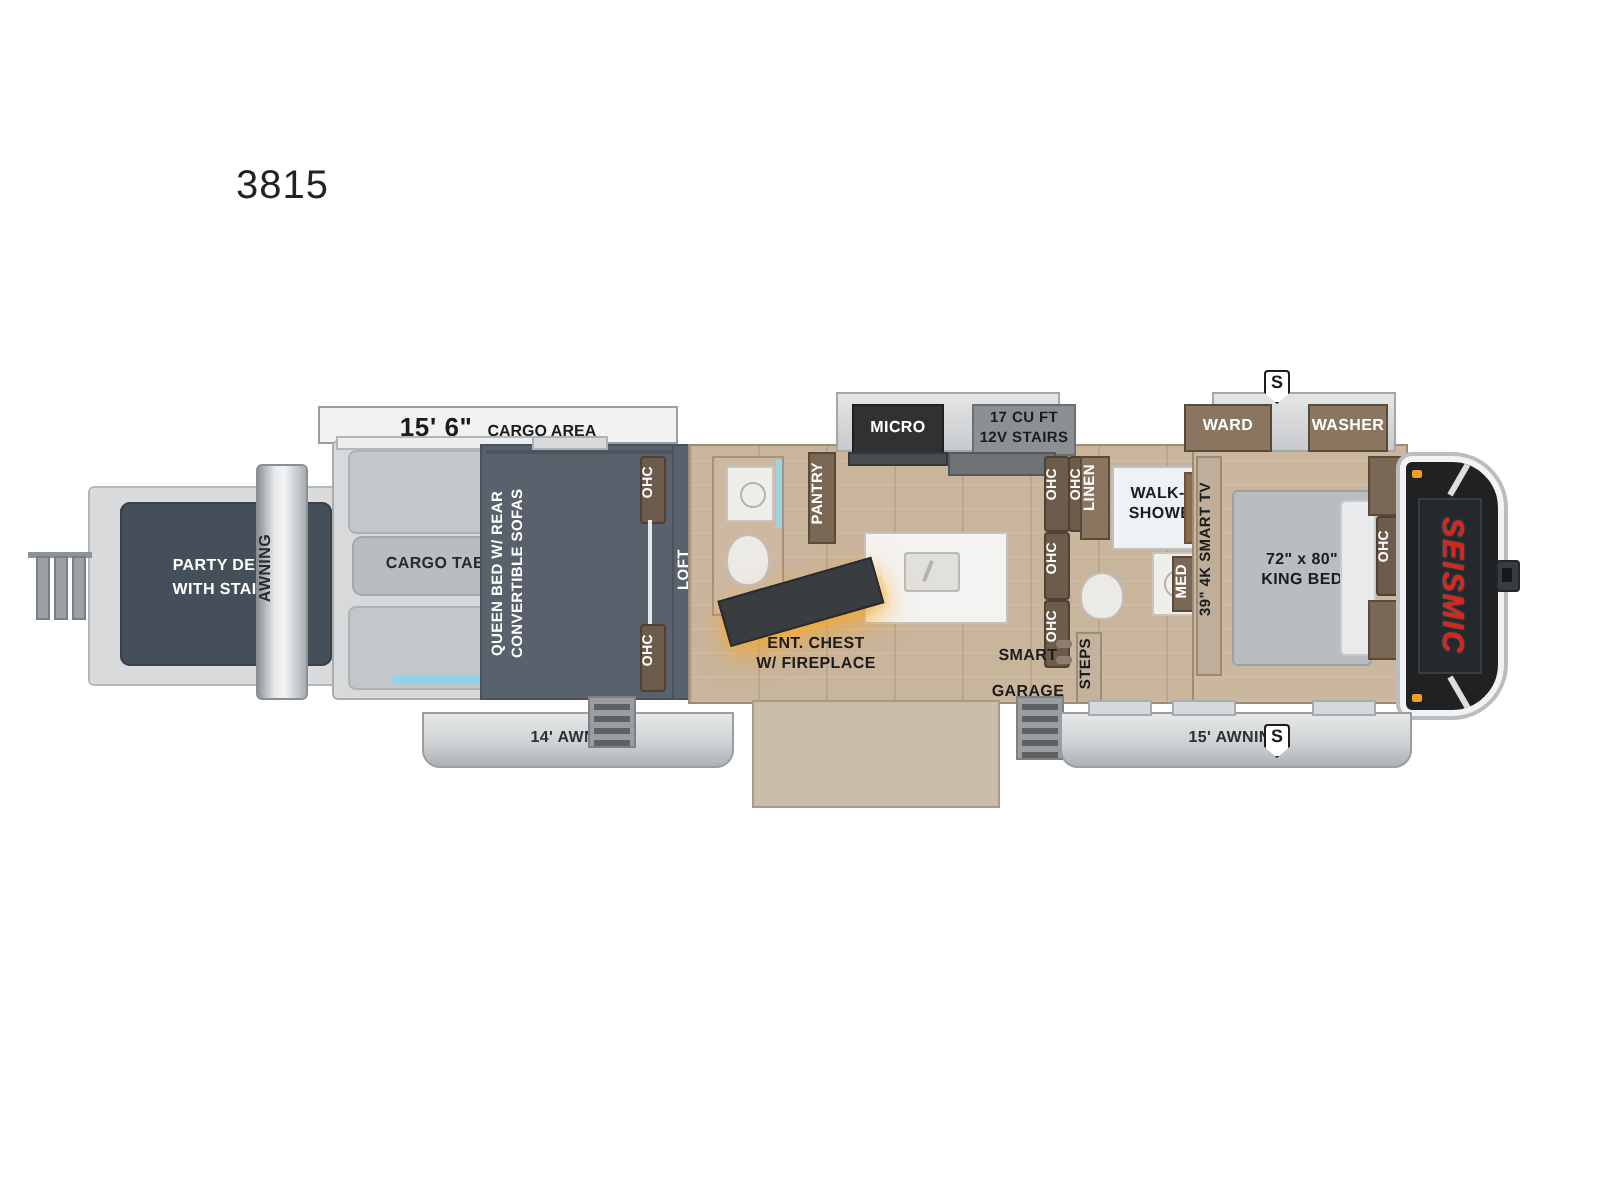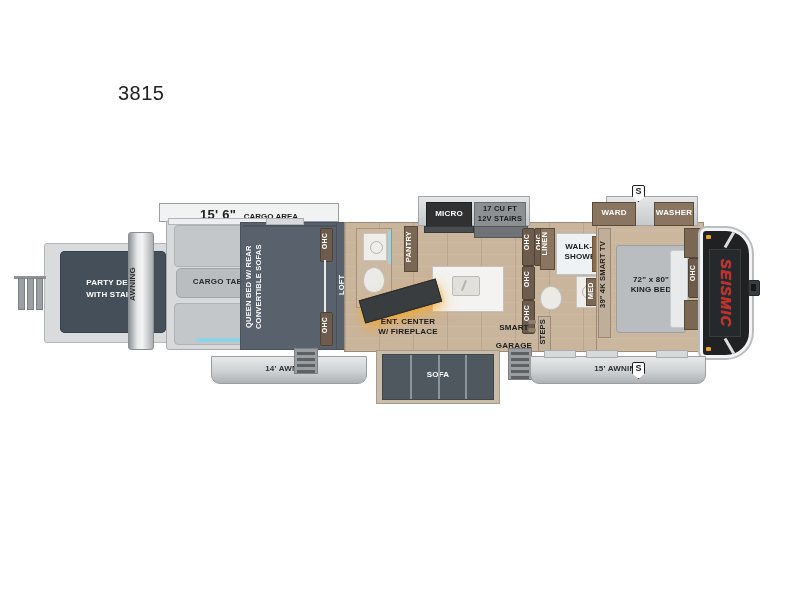--- a/index.html
+++ b/index.html
@@ -307,34 +307,34 @@
 
   <div class="fp wood-cab" style="left:404px;top:226px;width:12px;height:44px;">
     <div class="lbl vert" style="left:0;right:0;top:4px;font-size:7.5px;">PANTRY</div>
   </div>
 
   <div class="fp slide-out" style="left:418px;top:196px;width:110px;height:28px;"></div>
   <div class="fp micro" style="left:426px;top:202px;width:44px;height:24px;">
     <div class="lbl" style="left:0;right:0;top:7px;font-size:8px;">MICRO</div>
   </div>
   <div class="fp" style="left:424px;top:226px;width:48px;height:5px;background:#4a4d50;border:1px solid #35383a;"></div>
-  <div class="fp fridge" style="left:474px;top:202px;width:50px;height:24px;">
+  <div class="fp fridge" style="left:486px;top:202px;width:50px;height:24px;">
     <div class="lbl" style="left:0;right:0;top:2px;font-size:7.5px;color:#1c1c1c;">17 CU FT</div>
     <div class="lbl" style="left:0;right:0;top:12px;font-size:7.5px;color:#1c1c1c;">12V STAIRS</div>
   </div>
   <div class="fp appliance" style="left:474px;top:226px;width:52px;height:10px;"></div>
 
   <div class="fp island"></div>
   <div class="fp sink">
     <div style="position:absolute;left:10px;top:3px;width:2px;height:11px;background:#b6b3ad;transform:rotate(22deg);"></div>
   </div>
 
   <div class="fp ent-glow"></div>
   <div class="fp ent-center"></div>
-  <div class="lbl" style="left:366px;top:318px;width:84px;font-size:8px;color:#1c1c1c;">ENT. CENTER</div>
+  <div class="lbl" style="left:366px;top:318px;width:84px;font-size:8px;color:#1c1c1c;">ENT. CHEST</div>
   <div class="lbl" style="left:366px;top:328px;width:84px;font-size:8px;color:#1c1c1c;">W/ FIREPLACE</div>
 
   <div class="fp ohc" style="left:522px;top:228px;width:11px;height:36px;">
     <div class="lbl vert" style="left:0;right:0;top:5px;">OHC</div>
   </div>
   <div class="fp ohc" style="left:522px;top:266px;width:11px;height:32px;">
     <div class="lbl vert" style="left:0;right:0;top:4px;">OHC</div>
   </div>
   <div class="fp ohc" style="left:522px;top:300px;width:11px;height:32px;">
     <div class="lbl vert" style="left:0;right:0;top:4px;">OHC</div>
@@ -411,26 +411,20 @@
     <div class="lbl" style="left:0;right:0;top:8px;">14' AWNING</div>
   </div>
   <div class="fp ladder" style="left:294px;top:348px;width:22px;height:24px;">
     <i></i>
       <i></i>
       <i></i>
       <i></i>
   </div>
 
   <div class="fp sofa-unit"></div>
-  <div class="fp sofa-body">
-    <div class="lbl" style="left:0;right:0;top:16px;font-size:8px;">SOFA</div>
-    <div style="position:absolute;left:27px;top:0;width:1.5px;height:44px;background:#8e9599;"></div>
-    <div style="position:absolute;left:55px;top:0;width:1.5px;height:44px;background:#8e9599;"></div>
-    <div style="position:absolute;left:82px;top:0;width:1.5px;height:44px;background:#8e9599;"></div>
-  </div>
 
   <div class="fp ladder" style="left:508px;top:348px;width:22px;height:30px;">
     <i></i>
       <i></i>
       <i></i>
       <i></i>
       <i></i>
   </div>
   <div class="fp awn-bottom" style="left:530px;top:356px;width:174px;height:26px;">
     <div class="lbl" style="left:0;right:0;top:8px;">15' AWNING</div>

